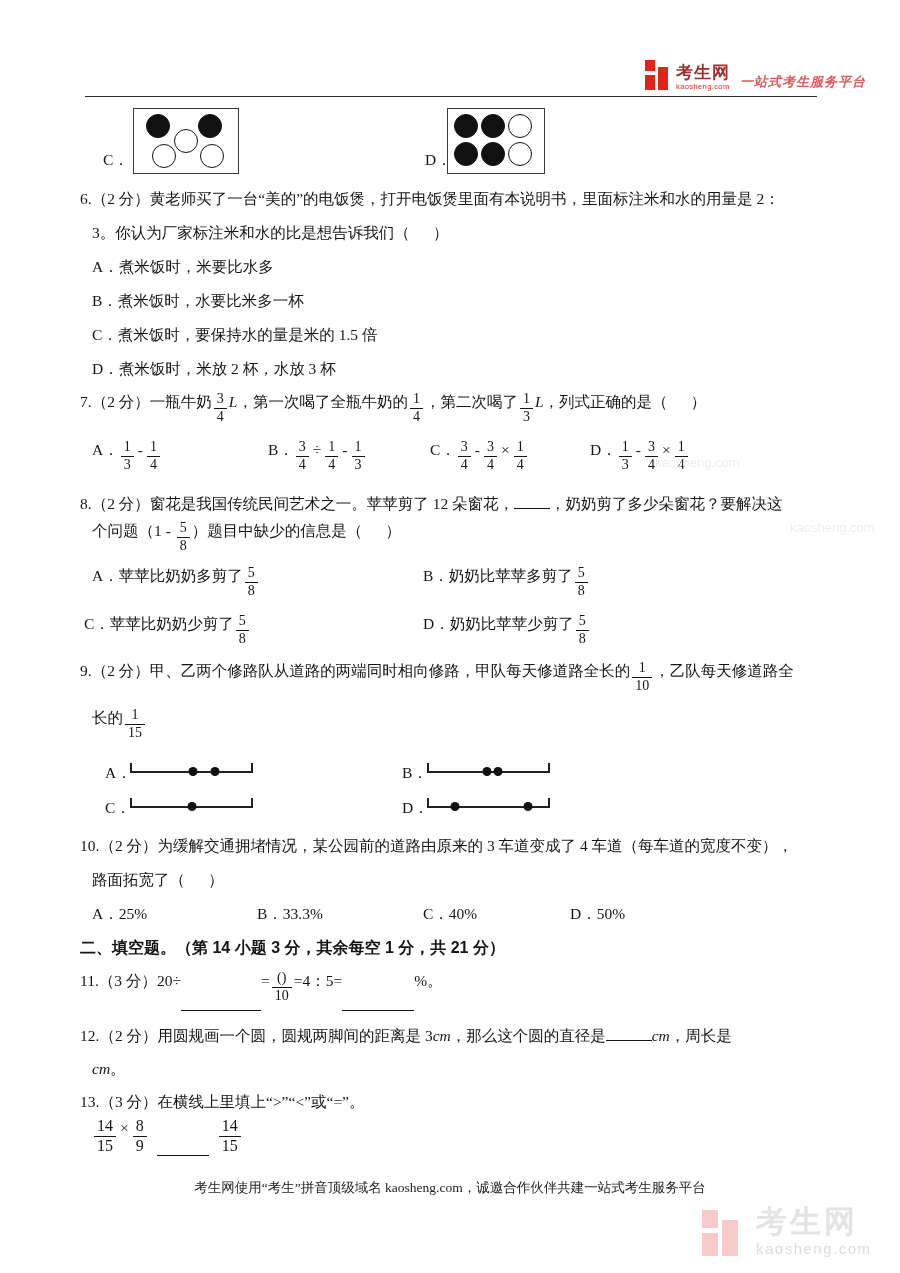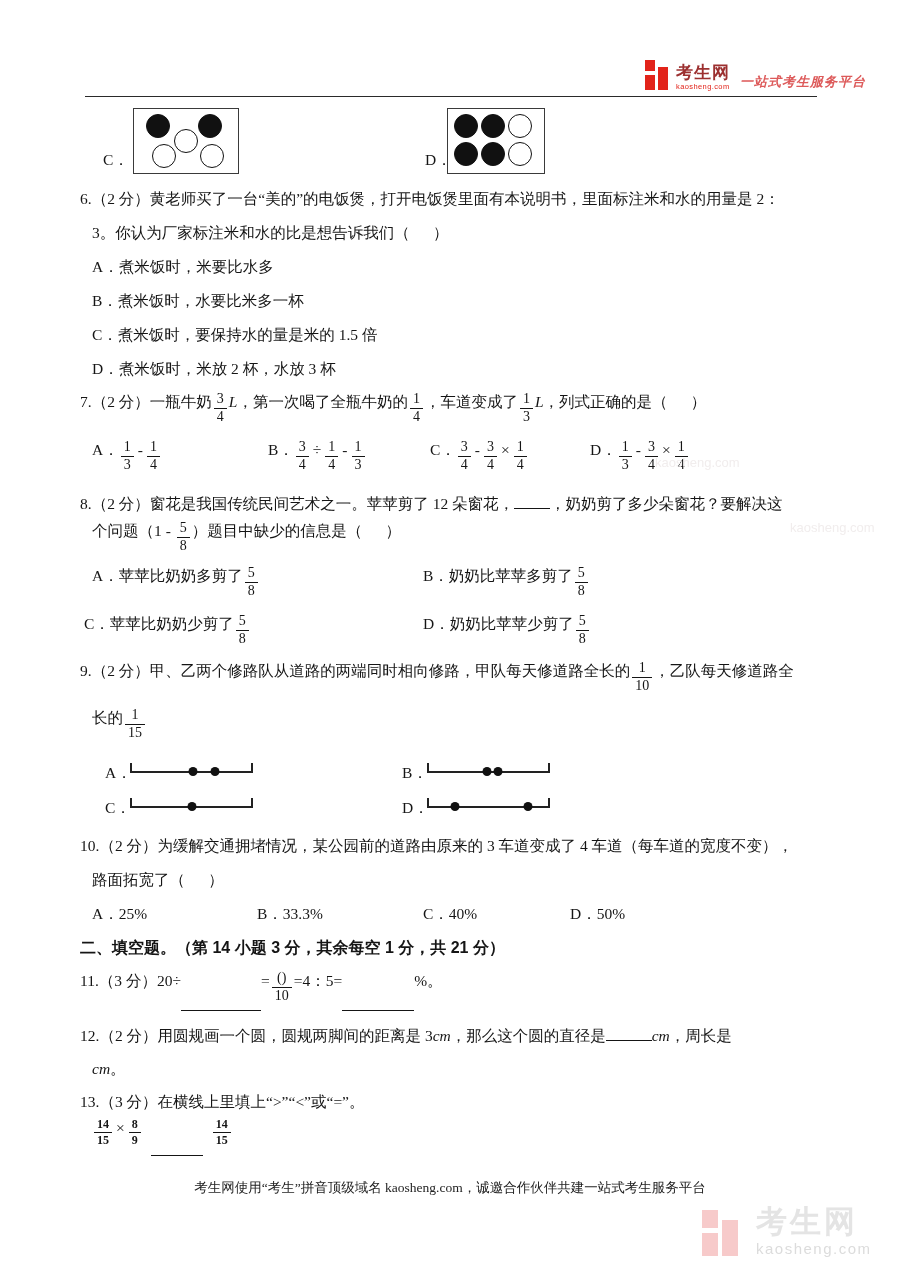--- a/index.html
+++ b/index.html
@@ -27,21 +27,21 @@
   .logo-tagline{ margin-left:10px; margin-bottom:2px; font-size:13px; font-weight:bold;
                  font-style:italic; color:#dd5a5a; letter-spacing:1px; line-height:1;
                  font-family:"Liberation Sans","DejaVu Sans",sans-serif; }
   .rule { position:absolute; left:85px; top:96px; width:732px; border-top:1.6px solid #2a2a2a; }
 
   
   .frac { display:inline-flex; flex-direction:column; align-items:center;
           font-size:14px; line-height:1.05; margin:0 2px; vertical-align:middle; }
   .frac .fn { padding:0 3px 1px; }
   .frac .fd { border-top:1.2px solid #151515; padding:1px 3px 0; }
-  .big .frac { font-size:12px;font-weight:bold; }
+  .big .frac { font-size:16px; }
   .op { margin:0 2px; }
 
   
   .blank { display:inline-block; border-bottom:1.2px solid #151515; height:13px; }
   .fx .blank { align-self:flex-end; margin-bottom:4px; }
 
   
   .q5rect { position:absolute; border:1.6px solid #3a3a3a; background:#fff; }
   .dot { position:absolute; width:24px; height:24px; border-radius:50%;
          border:1.6px solid #111; box-sizing:border-box; background:#fff; }
@@ -119,21 +119,21 @@
     <span class="t" style="left:92px; top:359px;">D．煮米饭时，米放 2 杯，水放 3 杯</span>
   </div>
 
   <div>
     <div class="fx" style="left:80px; top:392px; height:44px;">
       <span>7.（2 分）一瓶牛奶</span>
       <span class="frac"><span class="fn">3</span><span class="fd">4</span></span>
       <i>L</i>
       <span>，第一次喝了全瓶牛奶的</span>
       <span class="frac"><span class="fn">1</span><span class="fd">4</span></span>
-      <span>，车道变成了</span>
+      <span>，第二次喝了</span>
       <span class="frac"><span class="fn">1</span><span class="fd">3</span></span>
       <i>L</i>
       <span>，列式正确的是（      ）</span>
     </div>
     <div class="fx" style="left:92px; top:440px; height:44px;">
       <span>A．</span>
       <span class="frac"><span class="fn">1</span><span class="fd">3</span></span>
       <span class="op">-</span>
       <span class="frac"><span class="fn">1</span><span class="fd">4</span></span>
     </div>

